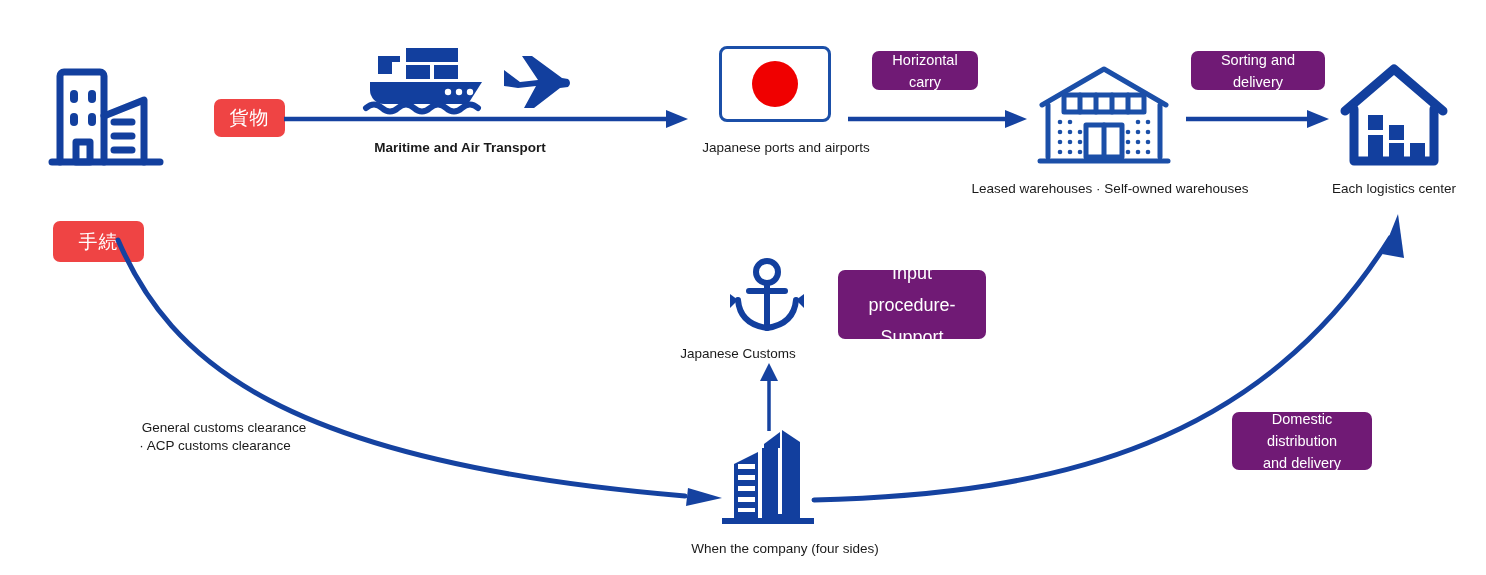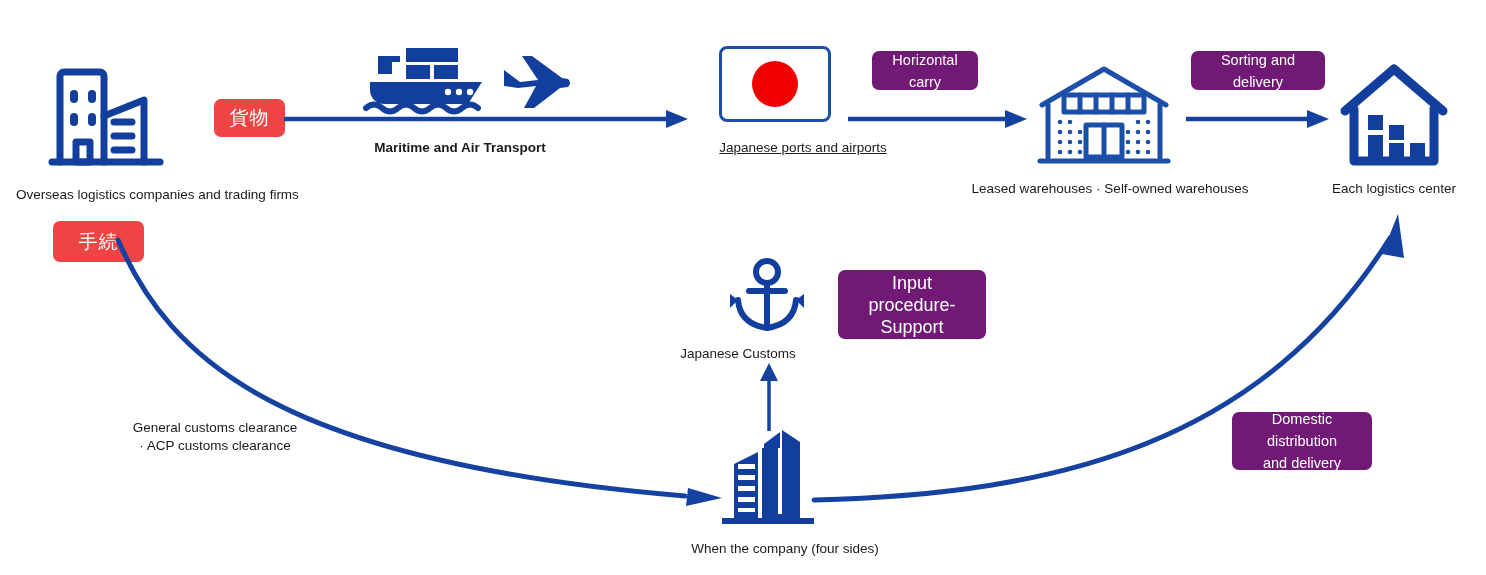--- a/index.html
+++ b/index.html
@@ -49,21 +49,21 @@
     border-radius: 7px;
     font-size: 14.5px;
     line-height: 22px;
     display: flex;
     align-items: center;
     justify-content: center;
     text-align: center;
     padding: 0 10px;
     box-sizing: border-box;
   }
-  .badge-green.big { font-size: 18px; line-height: 22px; }
+  .badge-green.big { font-size: 18px; line-height: 32px; }
 
   
   .flag {
     border: 3px solid #1b4fa8;
     border-radius: 8px;
     background: #ffffff;
     box-sizing: border-box;
     display: flex;
     align-items: center;
     justify-content: center;
@@ -92,21 +92,20 @@
         <path d="M66 64 H84 M66 78 H84 M66 92 H84"></path>
       </g>
       <g fill="#123f9e">
         <rect x="22" y="32" width="8" height="13" rx="4"></rect>
         <rect x="40" y="32" width="8" height="13" rx="4"></rect>
         <rect x="22" y="55" width="8" height="13" rx="4"></rect>
         <rect x="40" y="55" width="8" height="13" rx="4"></rect>
       </g>
     </svg>
   </div>
-  <div class="abs caption left" style="left:16px; top:186px; width:320px;">Overseas logistics companies and trading firms</div>
 
   <div class="abs badge-blue" style="left:214px; top:99px; width:71px; height:38px;">貨物</div>
 
   <div class="abs" style="left:364px; top:44px;">
     <svg width="128" height="70" viewBox="0 0 128 70">
       <g fill="#123f9e">
         <path d="M14 12 h22 v6 h-8 v12 h-14 z"></path>
         <rect x="42" y="4" width="52" height="14"></rect>
         <rect x="42" y="21" width="24" height="14"></rect>
         <rect x="70" y="21" width="24" height="14"></rect>
@@ -128,21 +127,21 @@
     <svg width="405" height="22" viewBox="0 0 405 22">
       <path d="M0 11 H382" stroke="#1542a0" stroke-width="4.5"></path>
       <path d="M382 2 L404 11 L382 20 Z" fill="#1542a0"></path>
     </svg>
   </div>
   <div class="abs caption" style="left:330px; top:139px; width:260px;font-weight:bold;">Maritime and Air Transport</div>
 
   <div class="abs flag" style="left:719px; top:46px; width:112px; height:76px;">
     <div class="flag-circle"></div>
   </div>
-  <div class="abs caption" style="left:715px; top:139px; width:176px;text-decoration:underline;">Japanese ports and airports</div>
+  <div class="abs caption" style="left:698px; top:139px; width:176px;">Japanese ports and airports</div>
 
   <div class="abs badge-green" style="left:872px; top:51px; width:106px; height:39px;">Horizontal carry</div>
 
   <div class="abs" style="left:848px; top:108px;">
     <svg width="180" height="22" viewBox="0 0 180 22">
       <path d="M0 11 H157" stroke="#1542a0" stroke-width="4.5"></path>
       <path d="M157 2 L179 11 L157 20 Z" fill="#1542a0"></path>
     </svg>
   </div>
 
@@ -211,21 +210,21 @@
   <div class="abs caption" style="left:1328px; top:180px; width:132px;">Each logistics center</div>
 
   <div class="abs badge-blue" style="left:53px; top:221px; width:91px; height:41px;">手続</div>
 
   <div class="abs" style="left:110px; top:240px;">
     <svg width="625" height="275" viewBox="0 0 625 275">
       <path d="M8 0 C 60 120, 170 222, 575 256" fill="none" stroke="#1542a0" stroke-width="5" stroke-linecap="round"></path>
       <path d="M578 248 L612 258 L576 266 Z" fill="#1542a0"></path>
     </svg>
   </div>
-  <div class="abs caption" style="left:115px; top:419px; width:200px;">General customs clearance</div>
+  <div class="abs caption" style="left:124px; top:419px; width:200px;">General customs clearance</div>
   <div class="abs caption" style="left:115px; top:437px; width:200px;">· ACP customs clearance</div>
 
   <div class="abs" style="left:726px; top:258px;">
     <svg width="82" height="76" viewBox="0 0 82 76">
       <g fill="none" stroke="#123f9e" stroke-width="6" stroke-linecap="round" stroke-linejoin="round">
         <circle cx="41" cy="14" r="11"></circle>
         <path d="M41 25 V70"></path>
         <path d="M23 33 H59"></path>
         <path d="M12 42 q2 24 29 28 q27 -4 29 -28"></path>
       </g>

